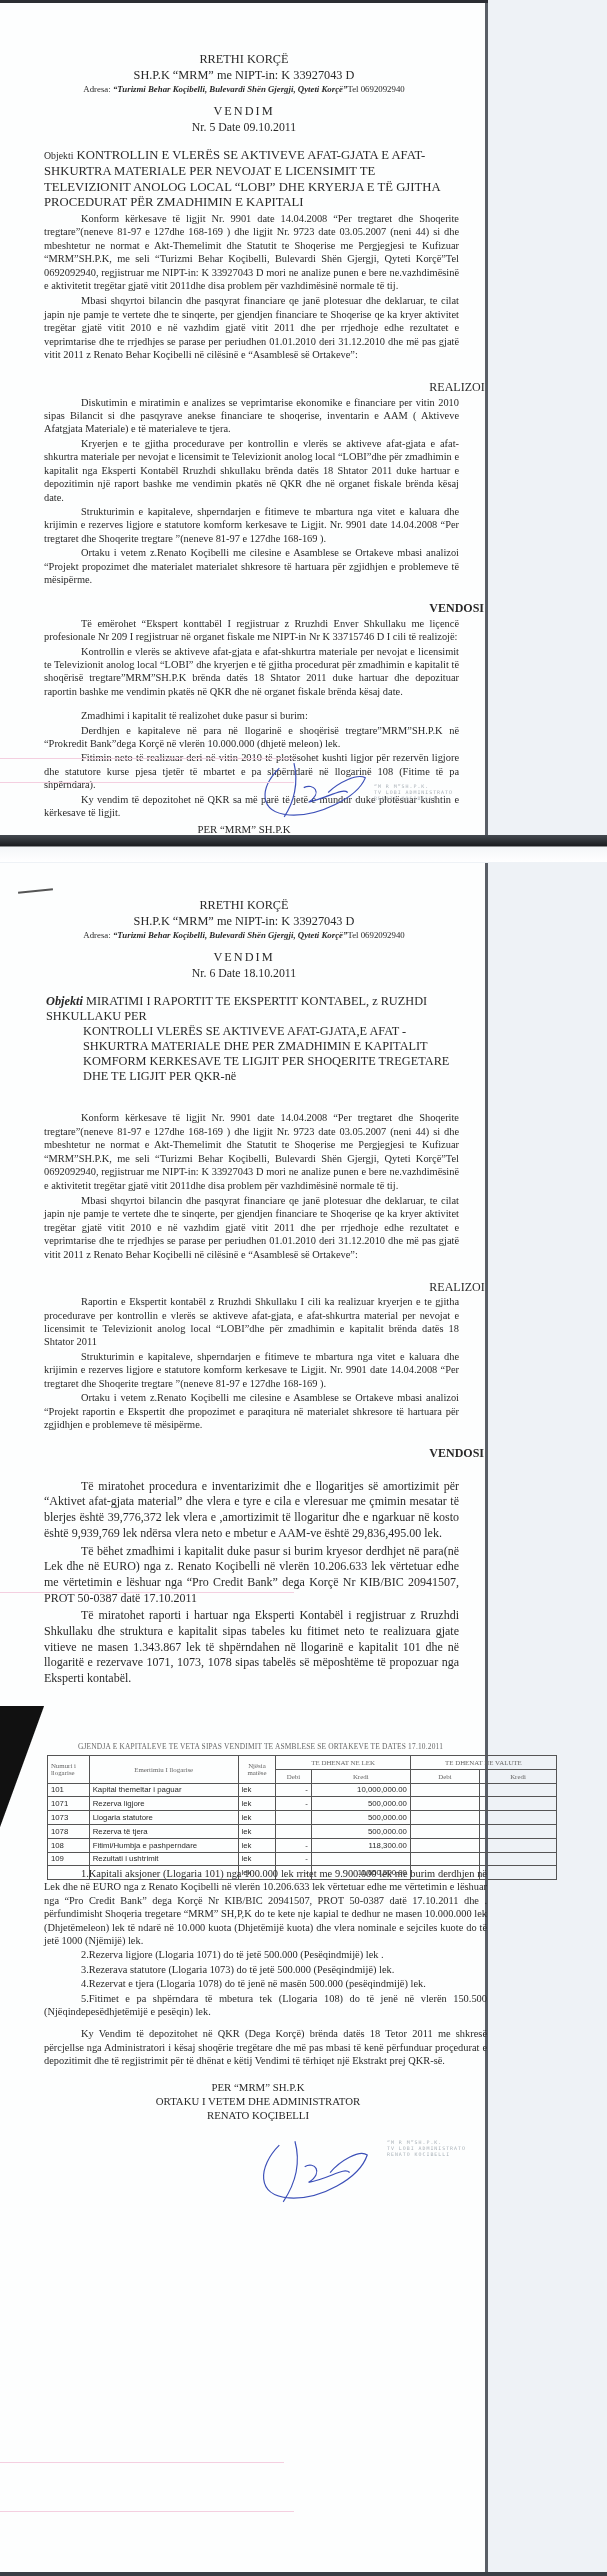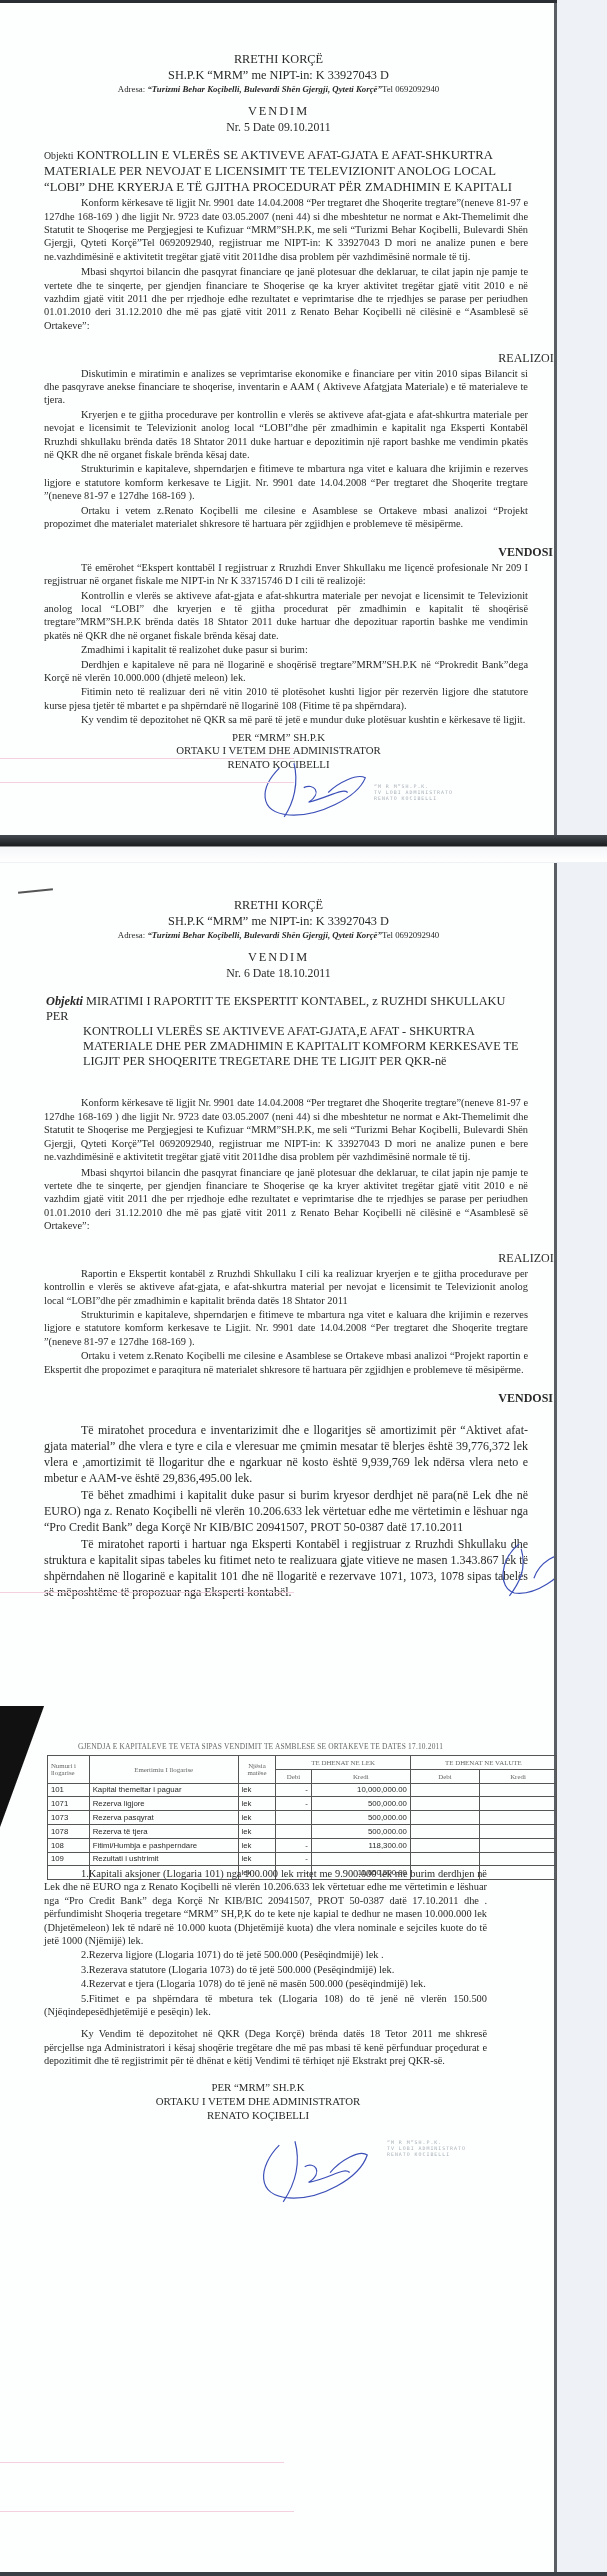--- a/index.html
+++ b/index.html
@@ -1,17 +1,17 @@
 <!DOCTYPE html>
 <html><head>
 <meta charset="utf-8">
 <style>
   html, body { margin: 0; padding: 0; }
   body { width: 608px; height: 2576px; background: #eef2f6; position: relative; overflow: hidden; font-family: "Liberation Serif", "DejaVu Serif", serif; color: #2a2a2a; }
-  .page { position: absolute; left: 0; width: 557px; background: #fdfefe; box-sizing: border-box; overflow: hidden; }
+  .page { position: absolute; left: 0; width: 488px; background: #fdfefe; box-sizing: border-box; overflow: hidden; }
   .page::after { content: ""; position: absolute; right: 0; top: 0; bottom: 0; width: 2.9px; background: #5a5f66; }
   #page1 { top: 0; height: 835px; border-top: 3.9px solid #2b2e33; }
   #page2 { top: 863px; height: 1713px; }
   .sep { position: absolute; left: 0; width: 608px; top: 835px; height: 27.4px; background: linear-gradient(#444a50, #1b1d20 40%, #f4f6f8 45%, #ffffff); }
   .hdr { text-align: center; font-size: 12.3px; line-height: 15.7px; }
   .addr { text-align: center; font-size: 8.8px; line-height: 11.8px; margin-top: 1px; }
   .addr i { font-weight: bold; }
   .vend { text-align: center; font-size: 12.3px; letter-spacing: 2px; margin-top: 7.8px; line-height: 15.7px; }
   .nr { text-align: center; font-size: 11.8px; line-height: 14.7px; }
   .obj { margin: 13.7px 39px 0 44px; font-size: 12.7px; line-height: 15.7px; text-transform: none; }
@@ -54,21 +54,21 @@
   <p class="para" style="margin-top:1px">Konform kërkesave të  ligjit Nr. 9901 date 14.04.2008 “Per tregtaret dhe Shoqerite tregtare”(neneve 81-97 e 127dhe 168-169 ) dhe  ligjit Nr. 9723 date 03.05.2007 (neni 44) si dhe mbeshtetur ne normat e Akt-Themelimit dhe Statutit te Shoqerise me Pergjegjesi te Kufizuar “MRM”SH.P.K, me seli “Turizmi Behar Koçibelli, Bulevardi Shën Gjergji, Qyteti Korçë”Tel 0692092940, regjistruar me  NIPT-in: K 33927043 D mori ne analize punen e bere ne.vazhdimësinë e aktivitetit tregëtar gjatë vitit 2011dhe disa problem për vazhdimësinë normale të tij.</p>
   <p class="para" style="margin-top:2px">Mbasi shqyrtoi bilancin dhe pasqyrat financiare qe janë  plotesuar dhe deklaruar, te cilat japin nje pamje te vertete dhe te sinqerte, per gjendjen financiare te Shoqerise qe  ka kryer aktivitet tregëtar gjatë vitit 2010 e në vazhdim gjatë vitit 2011 dhe per rrjedhoje edhe rezultatet e veprimtarise dhe te rrjedhjes se parase per periudhen  01.01.2010 deri 31.12.2010 dhe më pas gjatë vitit 2011 z Renato Behar Koçibelli  në cilësinë e “Asamblesë së Ortakeve”:</p>
   <div class="sect" style="margin-top:19.6px">REALIZOI:</div>
   <p class="para" style="margin-top:1px">Diskutimin e miratimin e analizes se veprimtarise ekonomike e financiare per vitin 2010 sipas Bilancit si dhe pasqyrave anekse financiare te shoqerise, inventarin e AAM ( Aktiveve Afatgjata Materiale) e të materialeve te tjera.</p>
   <p class="para" style="margin-top:1px">Kryerjen e te gjitha procedurave per kontrollin e vlerës  se aktiveve afat-gjata e afat-shkurtra materiale per nevojat e licensimit te Televizionit anolog local “LOBI”dhe për zmadhimin e kapitalit nga Eksperti Kontabël Rruzhdi shkullaku brënda datës 18 Shtator 2011 duke hartuar e depozitimin një  raport bashke me vendimin pkatës në QKR dhe në organet fiskale brënda kësaj date.</p>
   <p class="para" style="margin-top:1px">Strukturimin e kapitaleve, shperndarjen e fitimeve te mbartura nga vitet e kaluara dhe krijimin e rezerves ligjore e statutore komform kerkesave te Ligjit. Nr. 9901 date 14.04.2008 “Per tregtaret dhe Shoqerite tregtare ”(neneve 81-97 e 127dhe 168-169 ).</p>
   <p class="para" style="margin-top:1px">Ortaku i vetem z.Renato Koçibelli me cilesine e Asamblese se Ortakeve mbasi analizoi “Projekt propozimet dhe  materialet materialet shkresore të hartuara për zgjidhjen e problemeve të mësipërme.</p>
   <div class="sect b" style="margin-top:15.7px">VENDOSI:</div>
   <p class="para" style="margin-top:1px">Të emërohet “Ekspert konttabël I regjistruar z Rruzhdi Enver Shkullaku me liçencë profesionale Nr 209 I regjistruar në organet fiskale me NIPT-in Nr K 33715746 D I cili të realizojë:</p>
   <p class="para" style="margin-top:1px">Kontrollin e vlerës  se aktiveve afat-gjata e afat-shkurtra materiale per nevojat e licensimit te Televizionit anolog local “LOBI” dhe kryerjen e të gjitha procedurat  për zmadhimin e kapitalit të shoqërisë tregtare”MRM”SH.P.K  brënda datës 18 Shtator 2011 duke hartuar dhe depozituar raportin bashke me vendimin pkatës në QKR dhe në organet fiskale brënda kësaj date.</p>
-  <p class="para" style="margin-top:1px">Zmadhimi i kapitalit të realizohet duke pasur si burim:</p>
+  <p class="para" style="margin-top:11px">Zmadhimi i kapitalit të realizohet duke pasur si burim:</p>
   <p class="para" style="margin-top:1px">Derdhjen e kapitaleve në para në llogarinë e shoqërisë tregtare”MRM”SH.P.K  në “Prokredit Bank”dega Korçë në vlerën 10.000.000 (dhjetë meleon) lek.</p>
   <p class="para" style="margin-top:1px">Fitimin neto të realizuar deri në vitin 2010 të plotësohet kushti ligjor për rezervën ligjore dhe statutore kurse pjesa tjetër  të mbartet e pa shpërndarë  në llogarinë 108 (Fitime të pa shpërndara).</p>
   <p class="para" style="margin-top:1px">Ky vendim të depozitohet në QKR sa më parë të jetë e mundur duke plotësuar kushtin e kërkesave të ligjit.</p>
   <div class="sig">
     <div>PER “MRM” SH.P.K</div>
     <div>ORTAKU I VETEM DHE ADMINISTRATOR</div>
     <div>RENATO KOCIBELLI</div>
   </div>
   <svg class="scribble" style="left:250px;top:755px" width="127" height="69" viewBox="0 0 130 70">
     <path d="M30 10 C10 30, 8 55, 40 58 C70 60, 110 40, 118 20 C110 15, 90 25, 80 35 M45 5 C50 25, 45 45, 35 60 M55 30 C65 25, 75 35, 60 45 C80 40, 95 30, 100 35" stroke="#3b4fb8" stroke-width="1.2" fill="none"></path>
@@ -148,21 +148,21 @@
         <td>1071</td>
         <td>Rezerva ligjore</td>
         <td>lek</td>
         <td class="num" style="text-align: right;">-</td>
         <td class="num">500,000.00</td>
         <td></td>
         <td></td>
       </tr>
       <tr>
         <td>1073</td>
-        <td>Rezerva pasqyrat</td>
+        <td>Llogaria statutore</td>
         <td>lek</td>
         <td class="num" style="text-align: right;"></td>
         <td class="num">500,000.00</td>
         <td></td>
         <td></td>
       </tr>
       <tr>
         <td>1078</td>
         <td>Rezerva të tjera</td>
         <td>lek</td>

